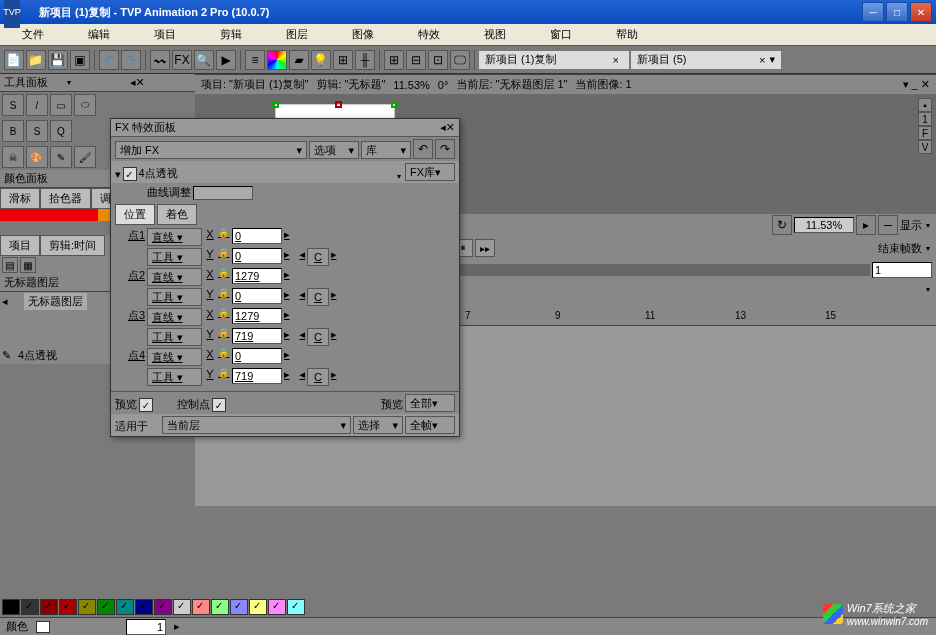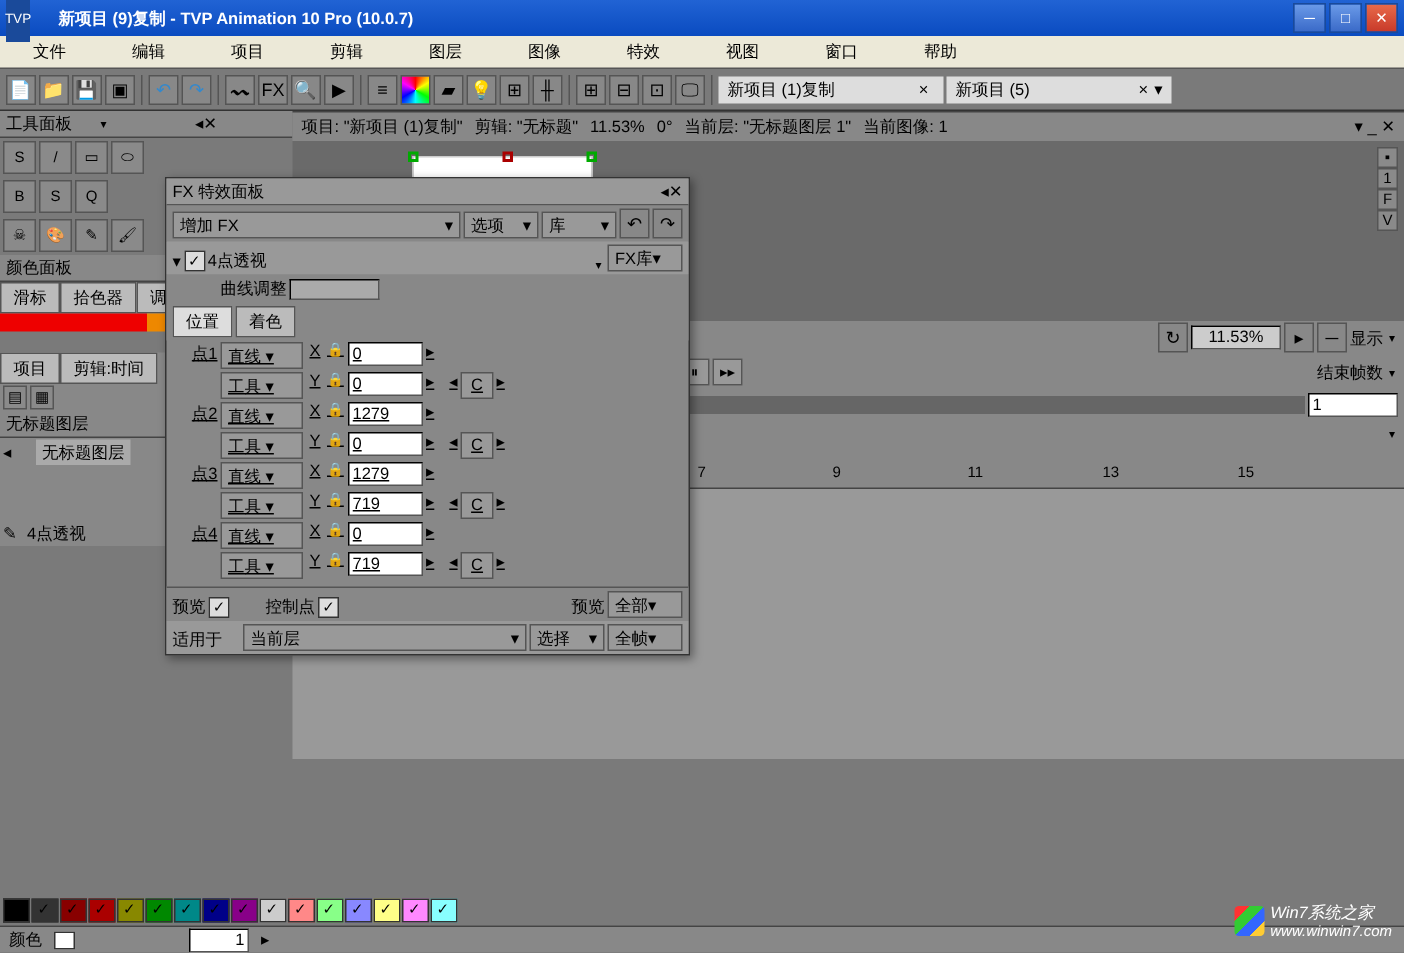--- a/index.html
+++ b/index.html
@@ -76,21 +76,21 @@
 
 .watermark { position: absolute; bottom: 8px; right: 8px; font-size: 14px; color: #fff; font-style: italic; z-index: 200; display: flex; align-items: center; gap: 4px; }
 .end-input { width: 60px; height: 16px; background: #fff; border: 1px inset #555; padding: 0 2px; }
 .chk { width: 14px; height: 14px; background: #ddd; border: 1px solid #333; display: inline-flex; align-items: center; justify-content: center; font-size: 10px; }
 </style>
 </head>
 <body>
 
 <div class="titlebar">
   <div class="titlebar-icon">TVP</div>
-  <div class="titlebar-text">新项目 (9)复制 - TVP Animation 10 Pro (10.0.7)</div>
+  <div class="titlebar-text">新项目 (1)复制 - TVP Animation 2 Pro (10.0.7)</div>
   <div class="win-btns">
     <div class="win-btn">─</div>
     <div class="win-btn">□</div>
     <div class="win-btn close">✕</div>
   </div>
 </div>
 
 <div class="menubar">
   <span>文件</span>
   <span>编辑</span>

